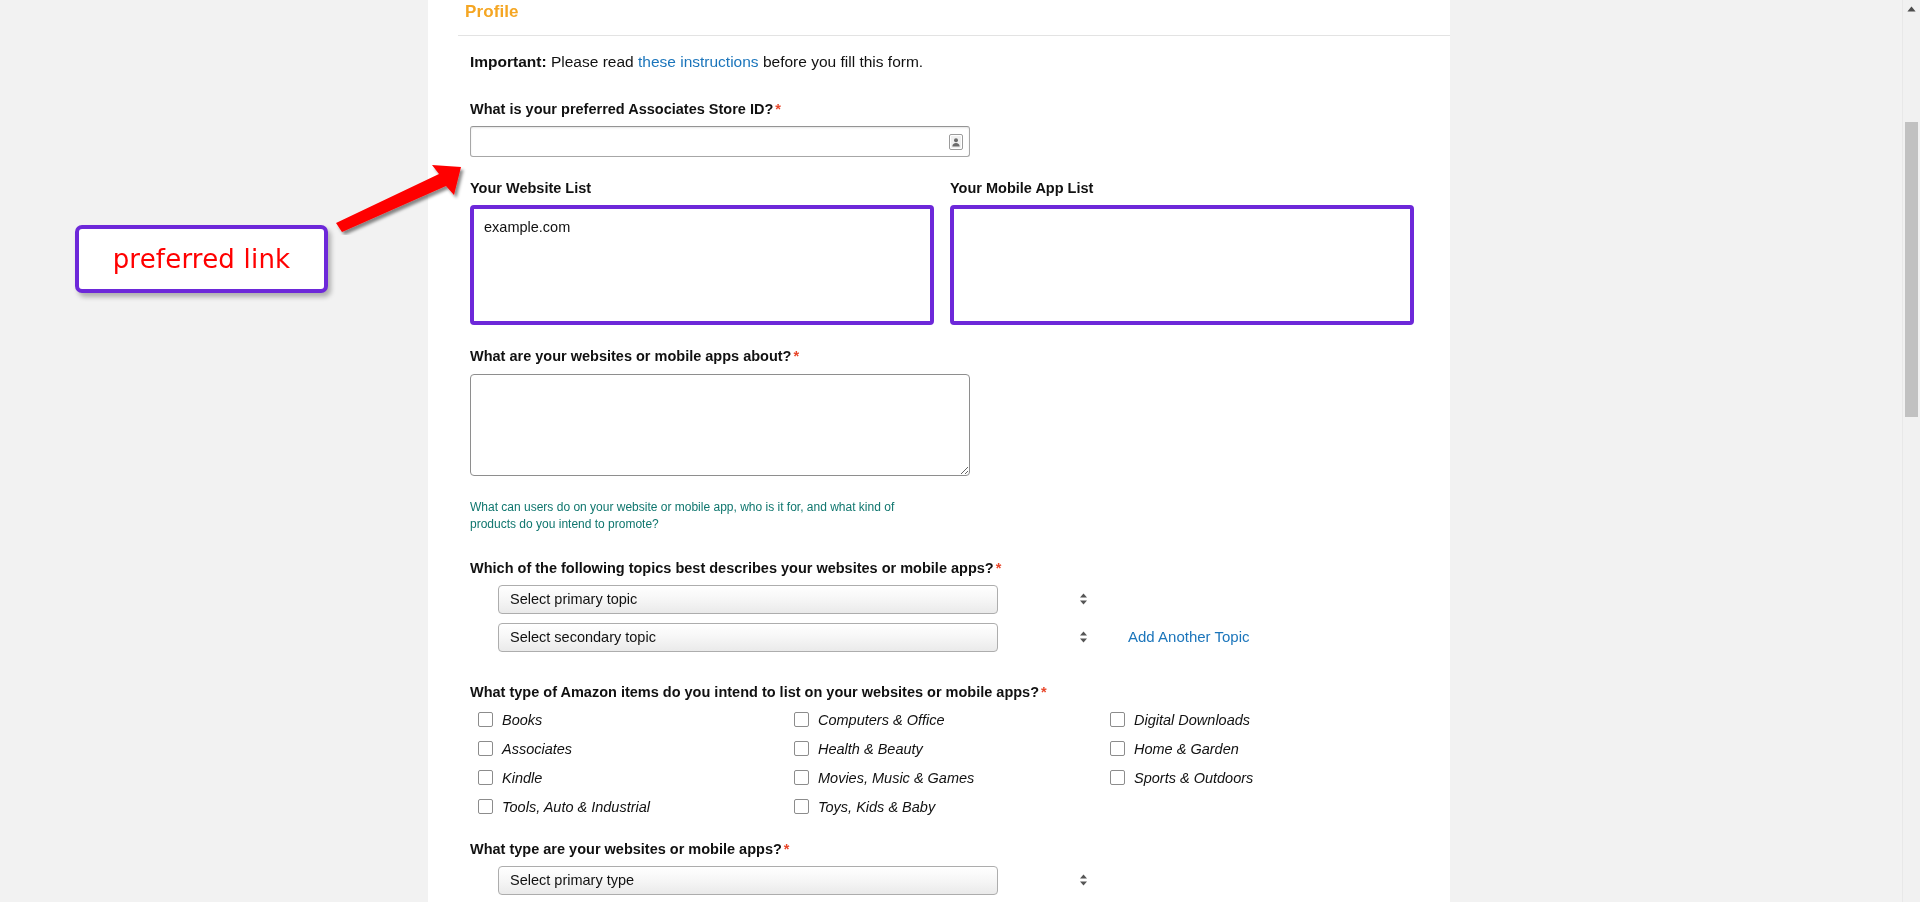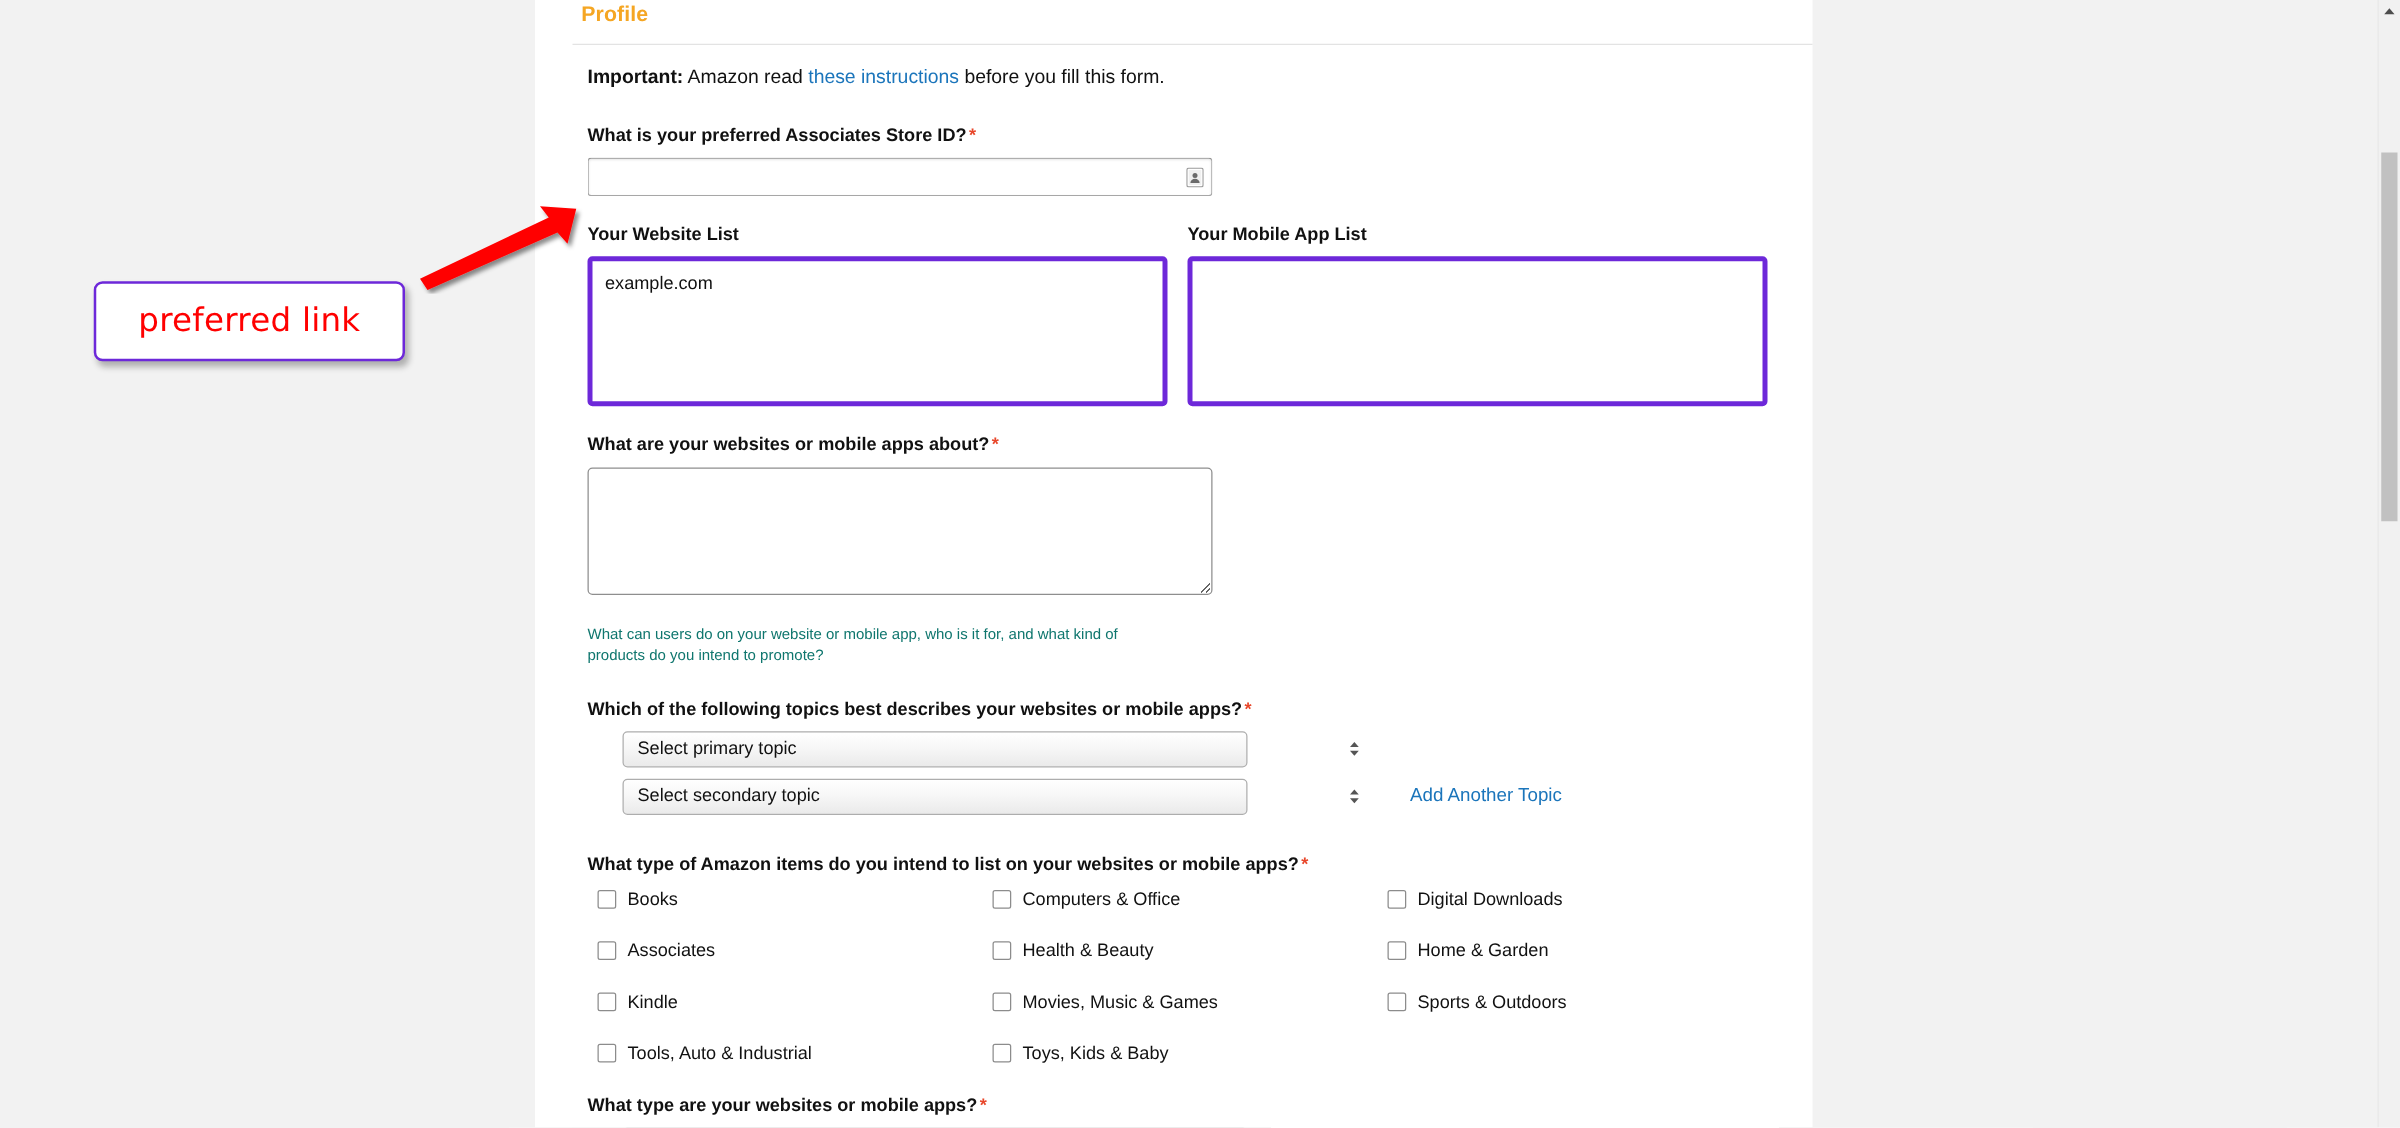--- a/index.html
+++ b/index.html
@@ -189,23 +189,24 @@
     color: #1b75bb;
     cursor: pointer;
     position: relative;
     top: -5px;
   }
 
   
   .cb-grid {
     display: grid;
     grid-template-columns: 316px 316px 316px;
-    row-gap: 19px;
+    row-gap: 7px;
     margin-top: 8px;
     margin-left: 8px;
+    font-style: italic;
   }
   .cb-item {
     display: flex;
     align-items: center;
     gap: 9px;
     cursor: pointer;
     height: 22px;
   }
   .cb-box {
     width: 15px; height: 15px;
@@ -220,21 +221,21 @@
     color: #111111;
     white-space: nowrap;
   }
 
   
   .callout {
     position: absolute;
     left: 75px; top: 225px;
     width: 245px; height: 60px;
     background: #ffffff;
-    border: 2px solid #6d28d9;
+    border: 4px solid #6d28d9;
     border-radius: 7px;
     box-shadow: 3px 4px 5px rgba(0,0,0,.28);
     display: flex;
     align-items: center;
     justify-content: center;
   }
   .callout-text {
     font-size: 26px;
     color: #ff0000;
     font-family: "DejaVu Sans", sans-serif;
@@ -277,21 +278,21 @@
 
   <div class="card">
     <div class="card-gutter"></div>
     <div class="card-header"></div>
     <div class="card-title">Profile</div>
   </div>
 
   <div class="form">
 
     <div class="notice">
-      <b>Important:</b><span> Amazon read </span><a class="link">these instructions</a><span> before you fill this form.</span>
+      <b>Important:</b><span> Please read </span><a class="link">these instructions</a><span> before you fill this form.</span>
     </div>
 
     <div class="field-block">
       <div class="qlabel">
         <span>What is your preferred Associates Store ID?</span><span class="req">*</span>
       </div>
       <div class="input-wrap">
         <input class="text-input" type="text" placeholder="" style="">
         <svg class="idcard-icon" viewBox="0 0 14 16">
           <rect x="0.5" y="0.5" width="13" height="15" rx="1.5" fill="#ffffff" stroke="#9b9b9b"></rect>

